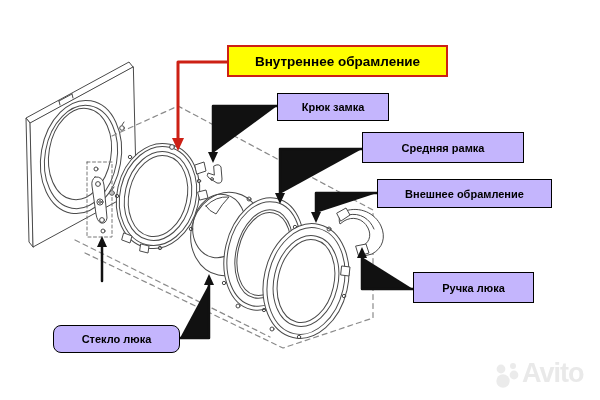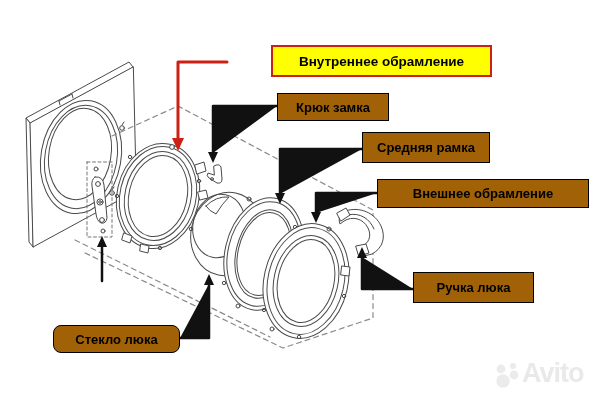--- a/index.html
+++ b/index.html
@@ -3,31 +3,31 @@
 <meta charset="utf-8">
 <style>
   html,body{margin:0;padding:0;background:#fff;}
   #stage{
     position:relative;width:600px;height:400px;background:#ffffff;overflow:hidden;
     font-family:"Liberation Sans","DejaVu Sans",sans-serif;
   }
   #artwork{position:absolute;left:0;top:0;width:600px;height:400px;}
   .label{
     position:absolute;display:flex;align-items:center;justify-content:center;
-    background:#a16207;border:1.5px solid #000000;color:#000;
-    font-size:13px;font-weight:bold;white-space:nowrap;box-sizing:border-box;
+    background:#c4b5fd;border:1.5px solid #000000;color:#000;
+    font-size:11px;font-weight:bold;white-space:nowrap;box-sizing:border-box;
     z-index:3;
   }
   .label.highlight{
     background:#ffff00;border:2.5px solid #cd2015;font-size:13.5px;
   }
-  #label-inner-frame {left:227px;top:45px;width:221px;height:32px;margin-left:44px;}
+  #label-inner-frame {left:227px;top:45px;width:221px;height:32px;}
   #label-lock-hook   {left:277px;top:93px;width:112px;height:28px;}
-  #label-middle-frame{left:362px;top:132px;width:128px;height:31px;}
-  #label-outer-frame {left:377px;top:179px;width:212px;height:29px;text-align:center;}
+  #label-middle-frame{left:362px;top:132px;width:162px;height:31px;}
+  #label-outer-frame {left:377px;top:179px;width:175px;height:29px;text-align:center;}
   #label-door-handle {left:413px;top:272px;width:121px;height:31px;}
   #label-door-hinge  {left:18px; top:281px;width:134px;height:30px;}
   #label-door-glass  {left:53px; top:325px;width:127px;height:28px;border-radius:8px;}
   #watermark{
     position:absolute;left:478px;top:352px;width:118px;height:42px;z-index:2;
     display:flex;align-items:center;
   }
   #watermark .wm-text{
     color:#e9e9e9;font-size:27px;font-weight:bold;letter-spacing:-1px;line-height:1;
     margin-left:2px;

